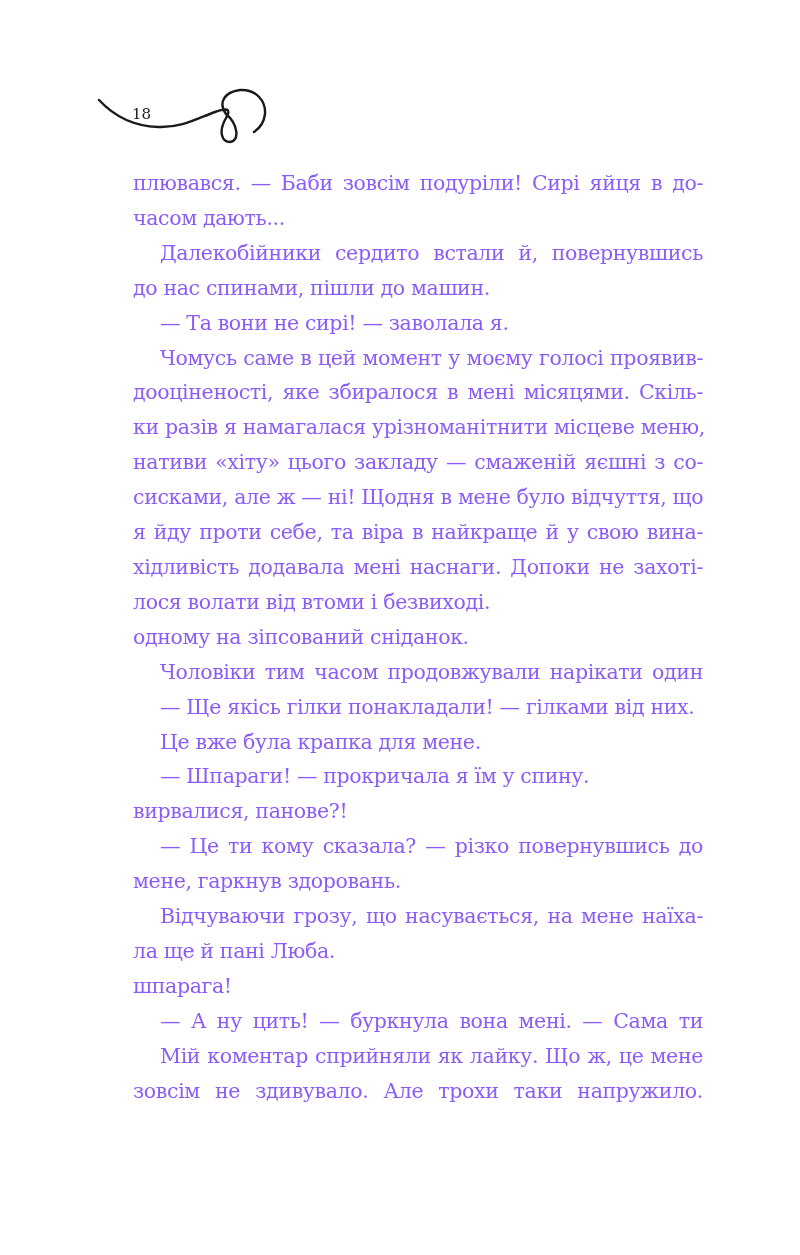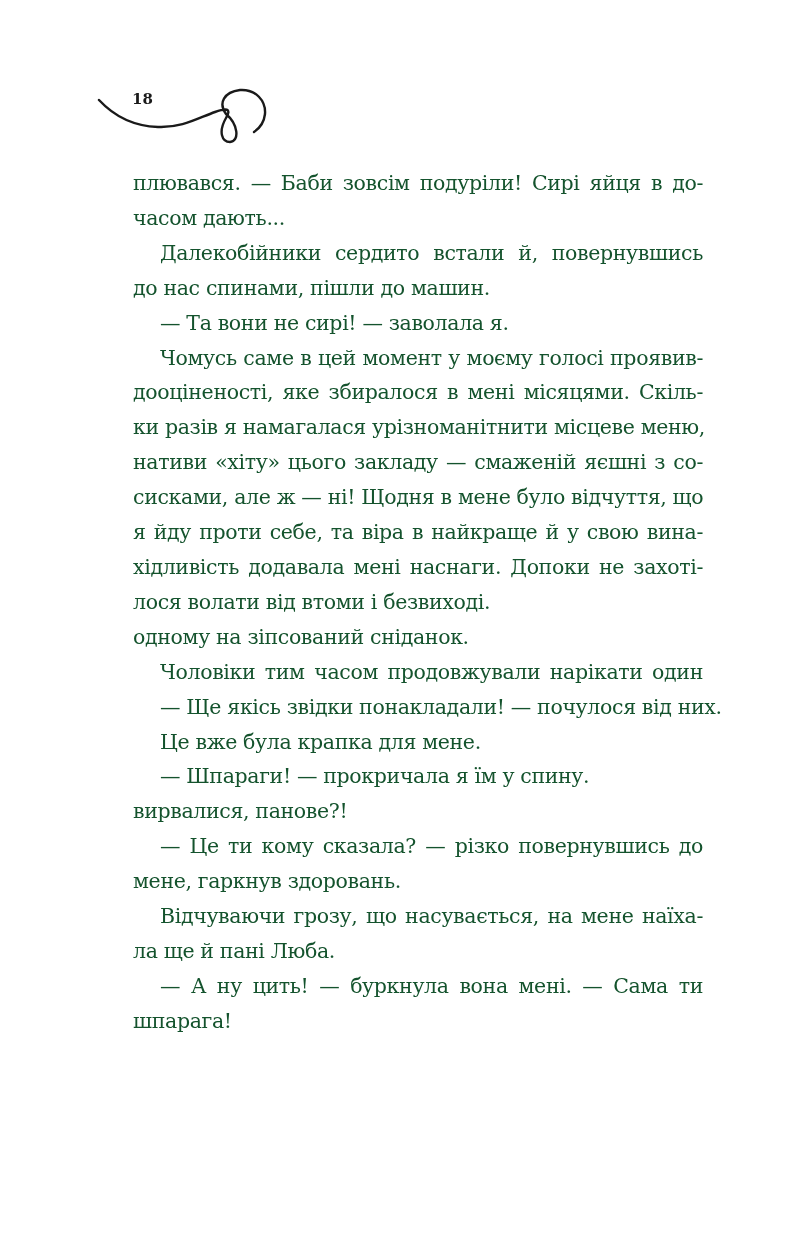--- a/index.html
+++ b/index.html
@@ -22,37 +22,36 @@
       height: 150px;
     }
     .flourish {
       position: absolute;
       left: 0;
       top: 0;
     }
     .page-number {
       position: absolute;
       left: 132px;
-      top: 90px;
+      top: 105px;
       font-family: "DejaVu Serif", serif;
       font-size: 15px;
       line-height: 18px;
       color: #1a1a1a;
-      font-weight: bold;
     }
     .body-text {
       position: absolute;
       left: 133px;
       top: 166px;
       width: 570px;
       font-family: "DejaVu Serif", serif;
       font-size: 20.5px;
       line-height: 34.9px;
       letter-spacing: -0.35px;
-      color: #14532d;
+      color: #8b5cf6;
     }
     .line {
       display: block;
       white-space: nowrap;
       text-align: justify;
       text-align-last: justify;
     }
     .line.last {
       text-align-last: left;
     }
@@ -98,36 +97,40 @@
     <span class="line">сисками, але ж — ні! Щодня в мене було відчуття, що</span>
     <span class="line">я йду проти себе, та віра в найкраще й у свою вина-</span>
     <span class="line">хідливість додавала мені наснаги. Допоки не захоті-</span>
     <span class="line last">лося волати від втоми і безвиході.</span>
   </div>
   <div>
     <span class="line last">одному на зіпсований сніданок.</span>
     <span class="line indent">Чоловіки тим часом продовжували нарікати один</span>
   </div>
   <div>
-    <span class="line indent last">— Ще якісь звідки понакладали! — почулося від них.</span>
+    <span class="line indent last">— Ще якісь гілки понакладали! — гілками від них.</span>
   </div>
   <div>
     <span class="line indent last">Це вже була крапка для мене.</span>
   </div>
   <div>
     <span class="line indent last">— Шпараги! — прокричала я їм у спину.</span>
   </div>
   <div>
     <span class="line last">вирвалися, панове?!</span>
   </div>
   <div>
     <span class="line indent">— Це ти кому сказала? — різко повернувшись до</span>
     <span class="line last">мене, гаркнув здоровань.</span>
   </div>
   <div>
     <span class="line indent">Відчуваючи грозу, що насувається, на мене наїха-</span>
     <span class="line last">ла ще й пані Люба.</span>
   </div>
   <div>
+    <span class="line last">шпарага!</span>
     <span class="line indent">— А ну цить! — буркнула вона мені. — Сама ти</span>
-    <span class="line last">шпарага!</span>
+  </div>
+  <div>
+    <span class="line indent">Мій коментар сприйняли як лайку. Що ж, це мене</span>
+    <span class="line">зовсім не здивувало. Але трохи таки напружило.</span>
   </div>
 </div>
 
 </body></html>

